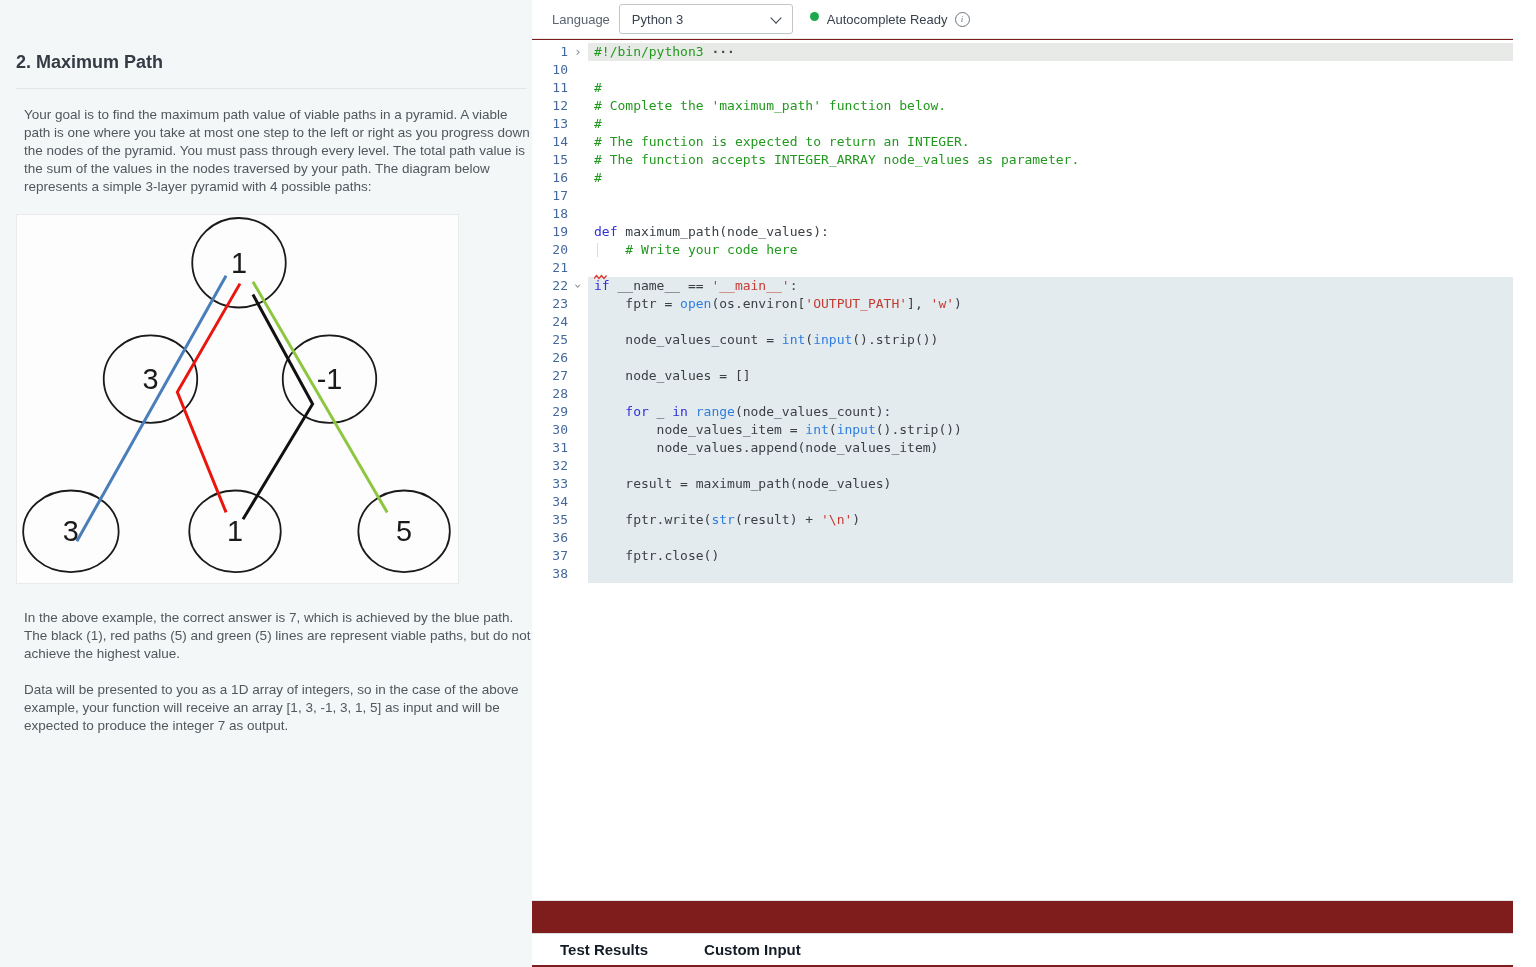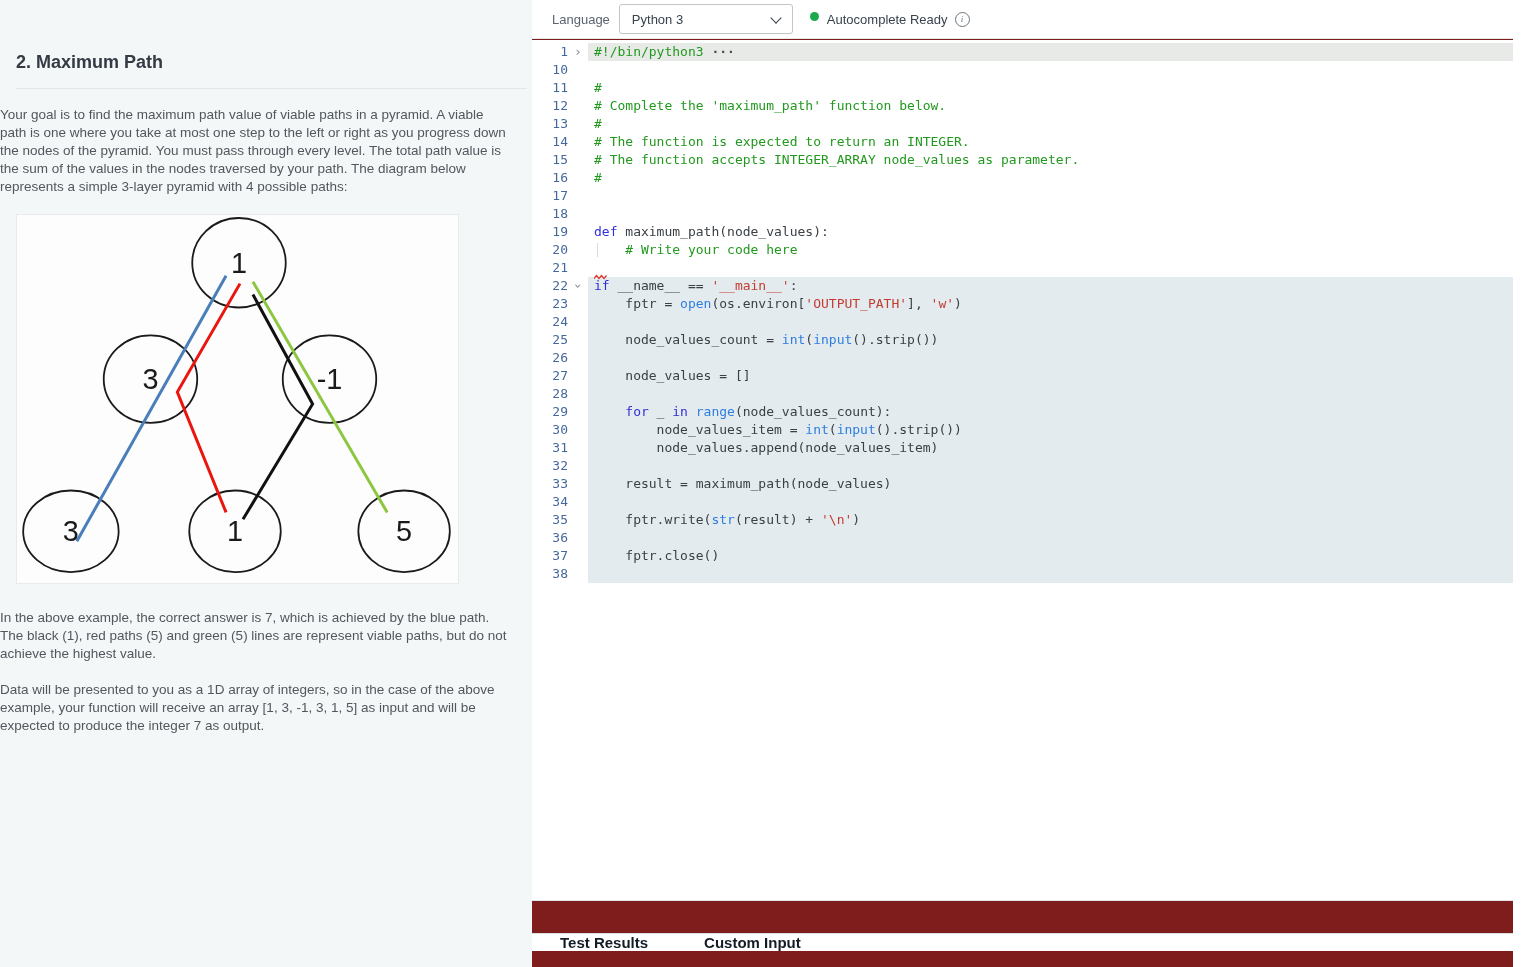--- a/index.html
+++ b/index.html
@@ -4,21 +4,21 @@
 <style>
   html,body{margin:0;padding:0;}
   body{
     width:1536px;height:967px;position:relative;overflow:hidden;
     background:#ffffff;font-family:"Liberation Sans", sans-serif;
   }
   
   .problem-panel{position:absolute;left:0;top:0;width:542px;height:967px;background:var(--panel-bg,#f4f7f8);}
   .page-title{position:absolute;left:16px;top:52px;font-size:18px;font-weight:700;color:#343b44;}
   .title-divider{position:absolute;left:16px;top:88px;width:511px;height:1px;background:#e2e6e7;}
-  .para{position:absolute;left:0;width:508px;font-size:13.5px;line-height:18px;color:#51575d;}
+  .para{position:absolute;left:24px;width:508px;font-size:13.5px;line-height:18px;color:#51575d;}
   .para-1{top:106px;}
   .para-2{top:609px;}
   .para-3{top:681px;}
   .diagram-box{position:absolute;left:16px;top:214px;width:443px;height:370px;background:var(--diagram-bg,#fdfdfd);border:1px solid #eaeaea;box-sizing:border-box;}
   .diagram-box svg{display:block;}
 
   
   .panel-divider{position:absolute;left:542px;top:0;width:13px;height:967px;background:var(--panel-bg,#f4f7f8);
     border-left:1px solid #d4d8da;border-right:1px solid #d4d8da;box-sizing:border-box;}
   .drag-handle{position:absolute;left:2px;top:478px;width:8px;height:29px;
@@ -49,21 +49,21 @@
   .tok-plain{color:var(--c-plain,#3b4045);}
   .tok-kw{color:var(--c-kw,#2f2fd8);}
   .tok-builtin{color:var(--c-builtin,#2e7de0);}
   .tok-comment{color:var(--c-comment,#22991e);}
   .tok-str{color:var(--c-str,#c53b32);}
   .tok-dots{color:#4a4a4a;font-weight:bold;}
   .indent-guide{position:absolute;left:9px;top:2px;bottom:2px;width:1px;background:#d9dcde;}
   .squiggle{position:absolute;left:6px;top:-3px;}
 
   
-  .tabbar{position:absolute;left:0;top:933px;right:0;height:18px;border-top:1px solid #dbdee0;background:#fff;display:flex;align-items:center;padding-left:28px;gap:56px;box-sizing:border-box;}
+  .tabbar{position:absolute;left:0;top:933px;right:0;height:32px;border-top:1px solid #dbdee0;background:#fff;display:flex;align-items:center;padding-left:28px;gap:56px;box-sizing:border-box;}
   .tab{font-size:15px;font-weight:700;color:#131c26;cursor:pointer;}
 </style>
 </head>
 <body>
 
 <div class="problem-panel">
   <div class="page-title">2. Maximum Path</div>
   <div class="title-divider"></div>
   <div class="para para-1">Your goal is to find the maximum path value of viable paths in a pyramid. A viable path is one where you take at most one step to the left or right as you progress down the nodes of the pyramid. You must pass through every level. The total path value is the sum of the values in the nodes traversed by your path. The diagram below represents a simple 3-layer pyramid with 4 possible paths:</div>
   <div class="diagram-box">

